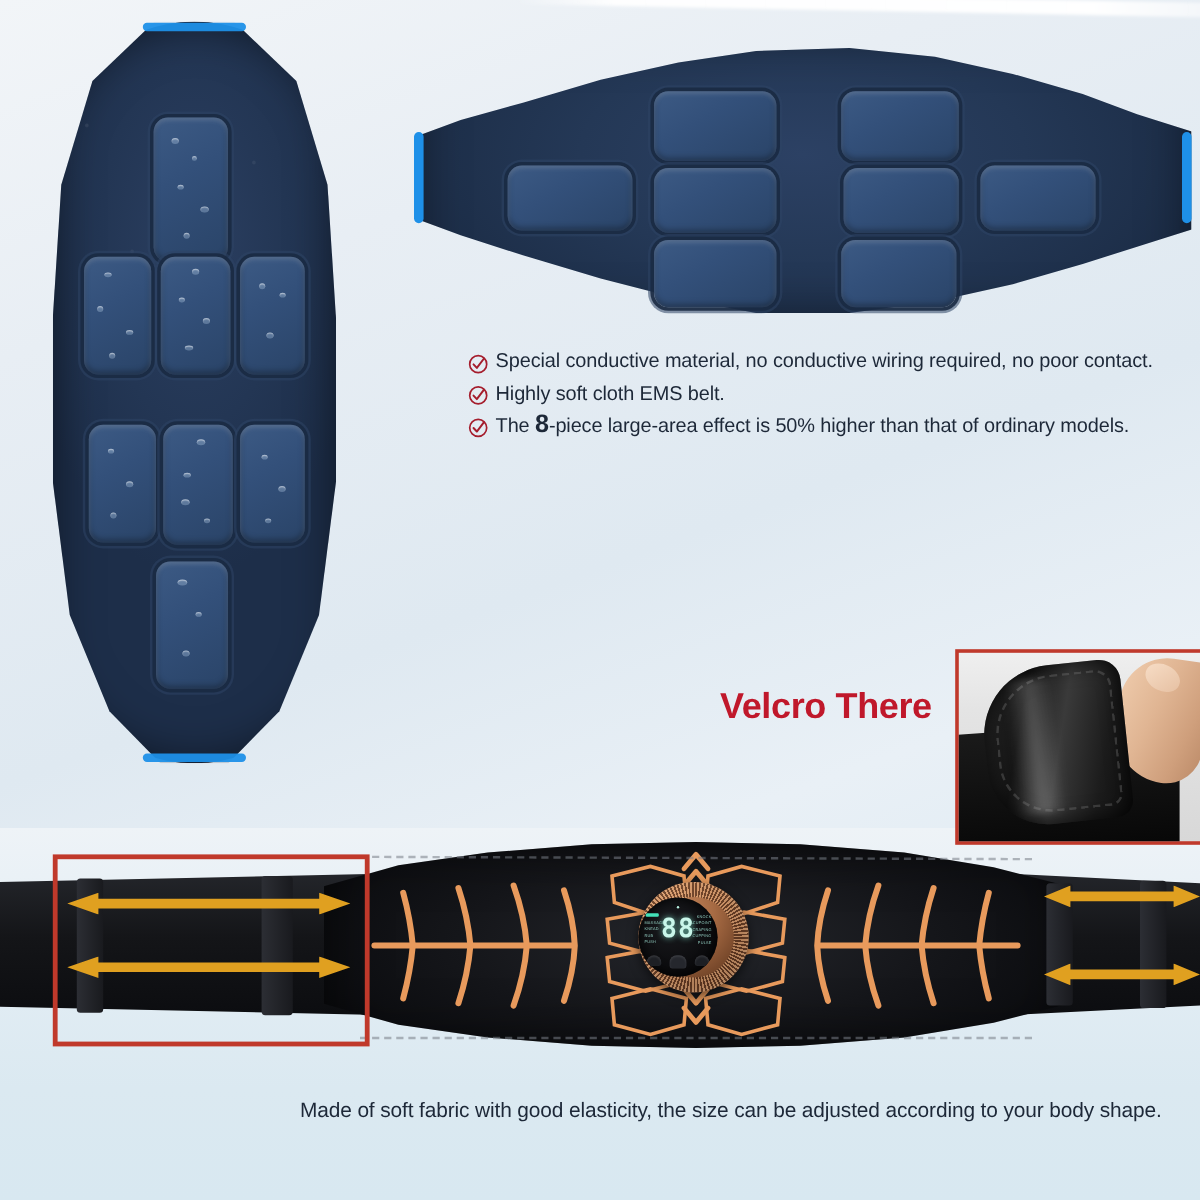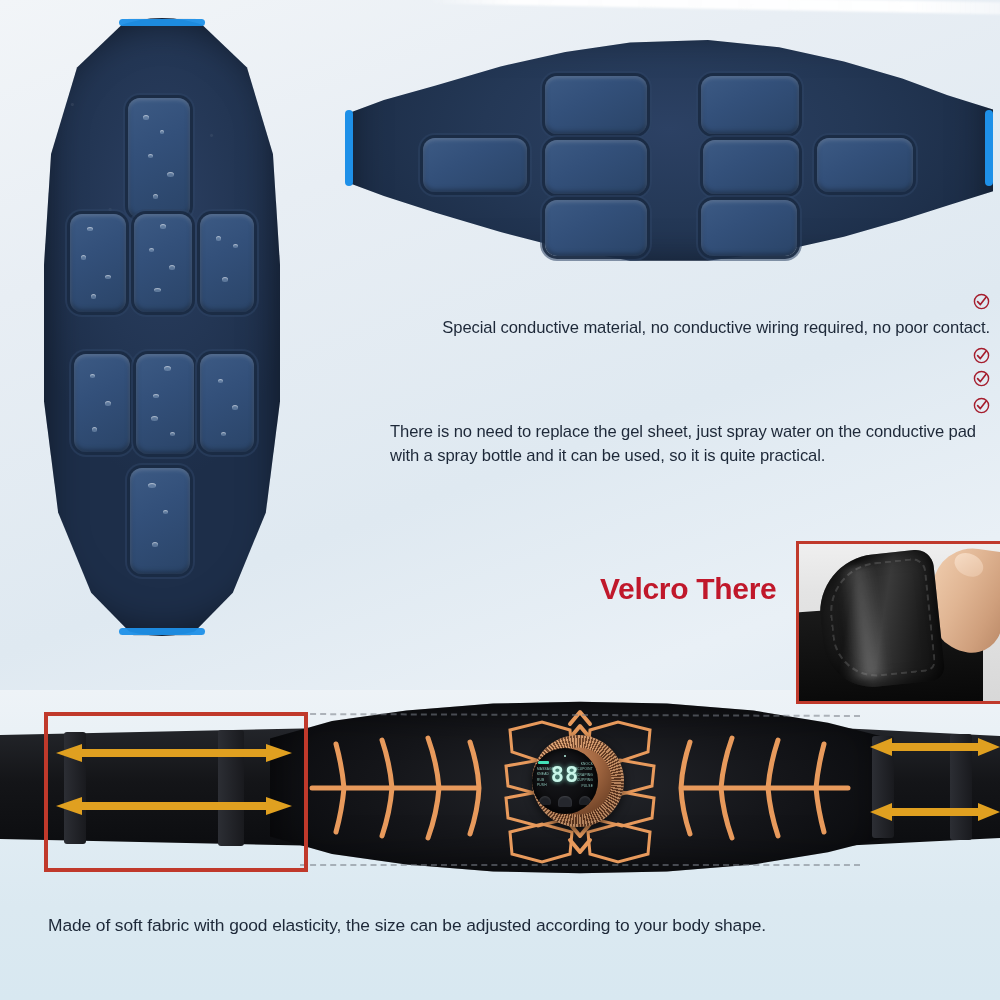--- a/index.html
+++ b/index.html
@@ -200,40 +200,40 @@
   .vp-nail{
     position:absolute;right:26px;top:6px;width:30px;height:22px;border-radius:50%;
     background:linear-gradient(120deg,#f7ddc6,#e6c0a2);transform:rotate(18deg);
   }
 
   
   .bullets{
     position:absolute;left:390px;top:289px;width:600px;
   }
   .bullet{
-    display:flex;align-items:flex-end;gap:6px;margin-bottom:2px;flex-direction:column;
+    display:flex;align-items:center;gap:6px;margin-bottom:2px;
   }
   .chk{
     flex:0 0 auto;width:17px;height:17px;margin-top:4px;
   }
   .btxt{
     color:#1d2838;font-size:16.6px;line-height:24.5px;letter-spacing:-.1px;
   }
   .btxt .big8{font-size:21px;font-weight:700;}
   .velcro-label{
     position:absolute;left:600px;top:572px;
     color:#c0182b;font-size:30px;font-weight:700;letter-spacing:-.3px;
   }
   .scalable-title{
     position:absolute;left:16px;top:632px;
     color:#c0182b;font-size:33px;font-weight:700;letter-spacing:-.6px;
   }
   .bottom-caption{
     position:absolute;left:48px;top:910px;width:920px;
-    color:#1d2838;font-size:17.4px;line-height:30px;letter-spacing:-.1px;
+    color:#1d2838;font-size:17.4px;line-height:30px;letter-spacing:-.1px;text-align:right;
   }
 </style>
 </head>
 <body>
 
 <div id="page">
 
   <div class="streak"></div>
   <div class="lowerbg"></div>
 
@@ -334,40 +334,35 @@
       <span class="btxt">Special conductive material, no conductive wiring required, no poor contact.</span>
     </div>
 
     <div class="bullet">
       <span class="chk">
         <svg viewBox="0 0 24 24" width="17" height="17">
           <circle cx="12" cy="12" r="10" fill="none" stroke="#a51d2d" stroke-width="2"></circle>
           <path d="M6.5 12.2 L10.4 16.4 L18.6 5.6" fill="none" stroke="#a51d2d" stroke-width="2.3" stroke-linecap="round" stroke-linejoin="round"></path>
         </svg>
       </span>
+      <span class="btxt">Highly soft cloth EMS belt.</span>
     </div>
 
     <div class="bullet" style="margin-top:2px;">
       <span class="chk">
         <svg viewBox="0 0 24 24" width="17" height="17">
           <circle cx="12" cy="12" r="10" fill="none" stroke="#a51d2d" stroke-width="2"></circle>
           <path d="M6.5 12.2 L10.4 16.4 L18.6 5.6" fill="none" stroke="#a51d2d" stroke-width="2.3" stroke-linecap="round" stroke-linejoin="round"></path>
         </svg>
       </span>
-    </div>
-
-    <div class="bullet" style="margin-top:6px;">
-      <span class="chk">
-        <svg viewBox="0 0 24 24" width="17" height="17">
-          <circle cx="12" cy="12" r="10" fill="none" stroke="#a51d2d" stroke-width="2"></circle>
-          <path d="M6.5 12.2 L10.4 16.4 L18.6 5.6" fill="none" stroke="#a51d2d" stroke-width="2.3" stroke-linecap="round" stroke-linejoin="round"></path>
-        </svg>
+      <span class="btxt">
+        <span>The </span><span class="big8">8</span><span>-piece large-area effect is 50% higher than that of ordinary models.</span>
       </span>
-      <span class="btxt">There is no need to replace the gel sheet, just spray water on the conductive pad with a spray bottle and it can be used, so it is quite practical.</span>
-    </div>
+    </div>
+
 
   </div>
 
   <div class="velcro-photo">
     <div class="vp-base"></div>
     <div class="vp-finger">
       <div class="vp-nail"></div>
     </div>
     <div class="vp-flap"></div>
     <div class="vp-sheen"></div>

